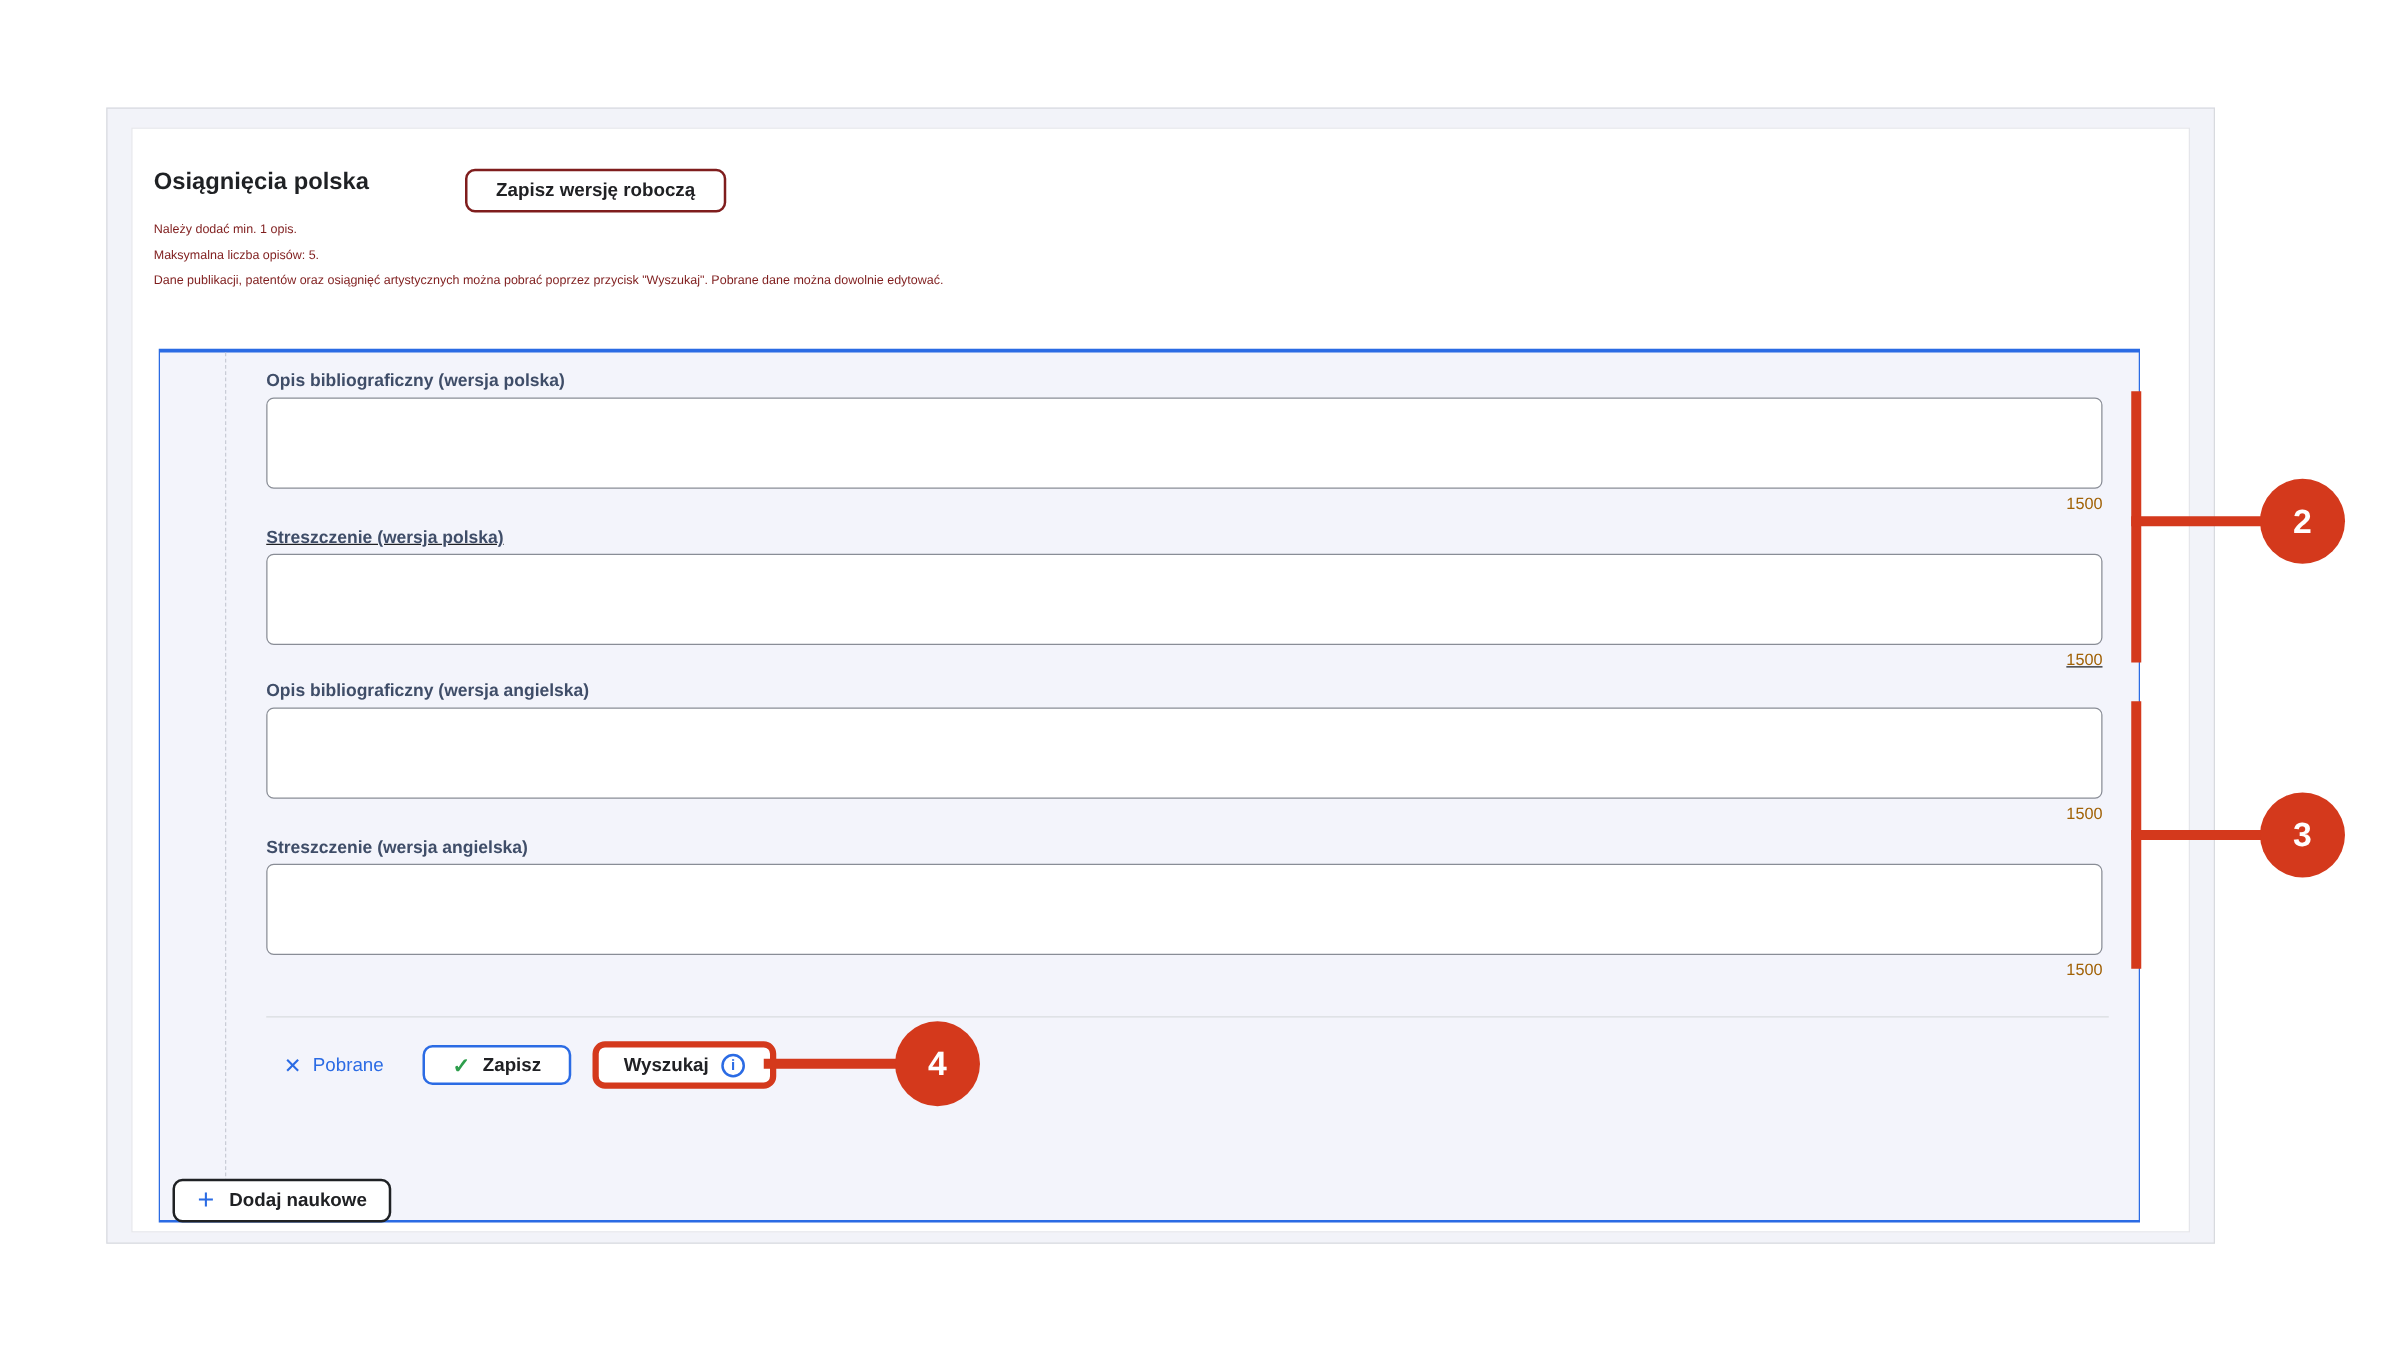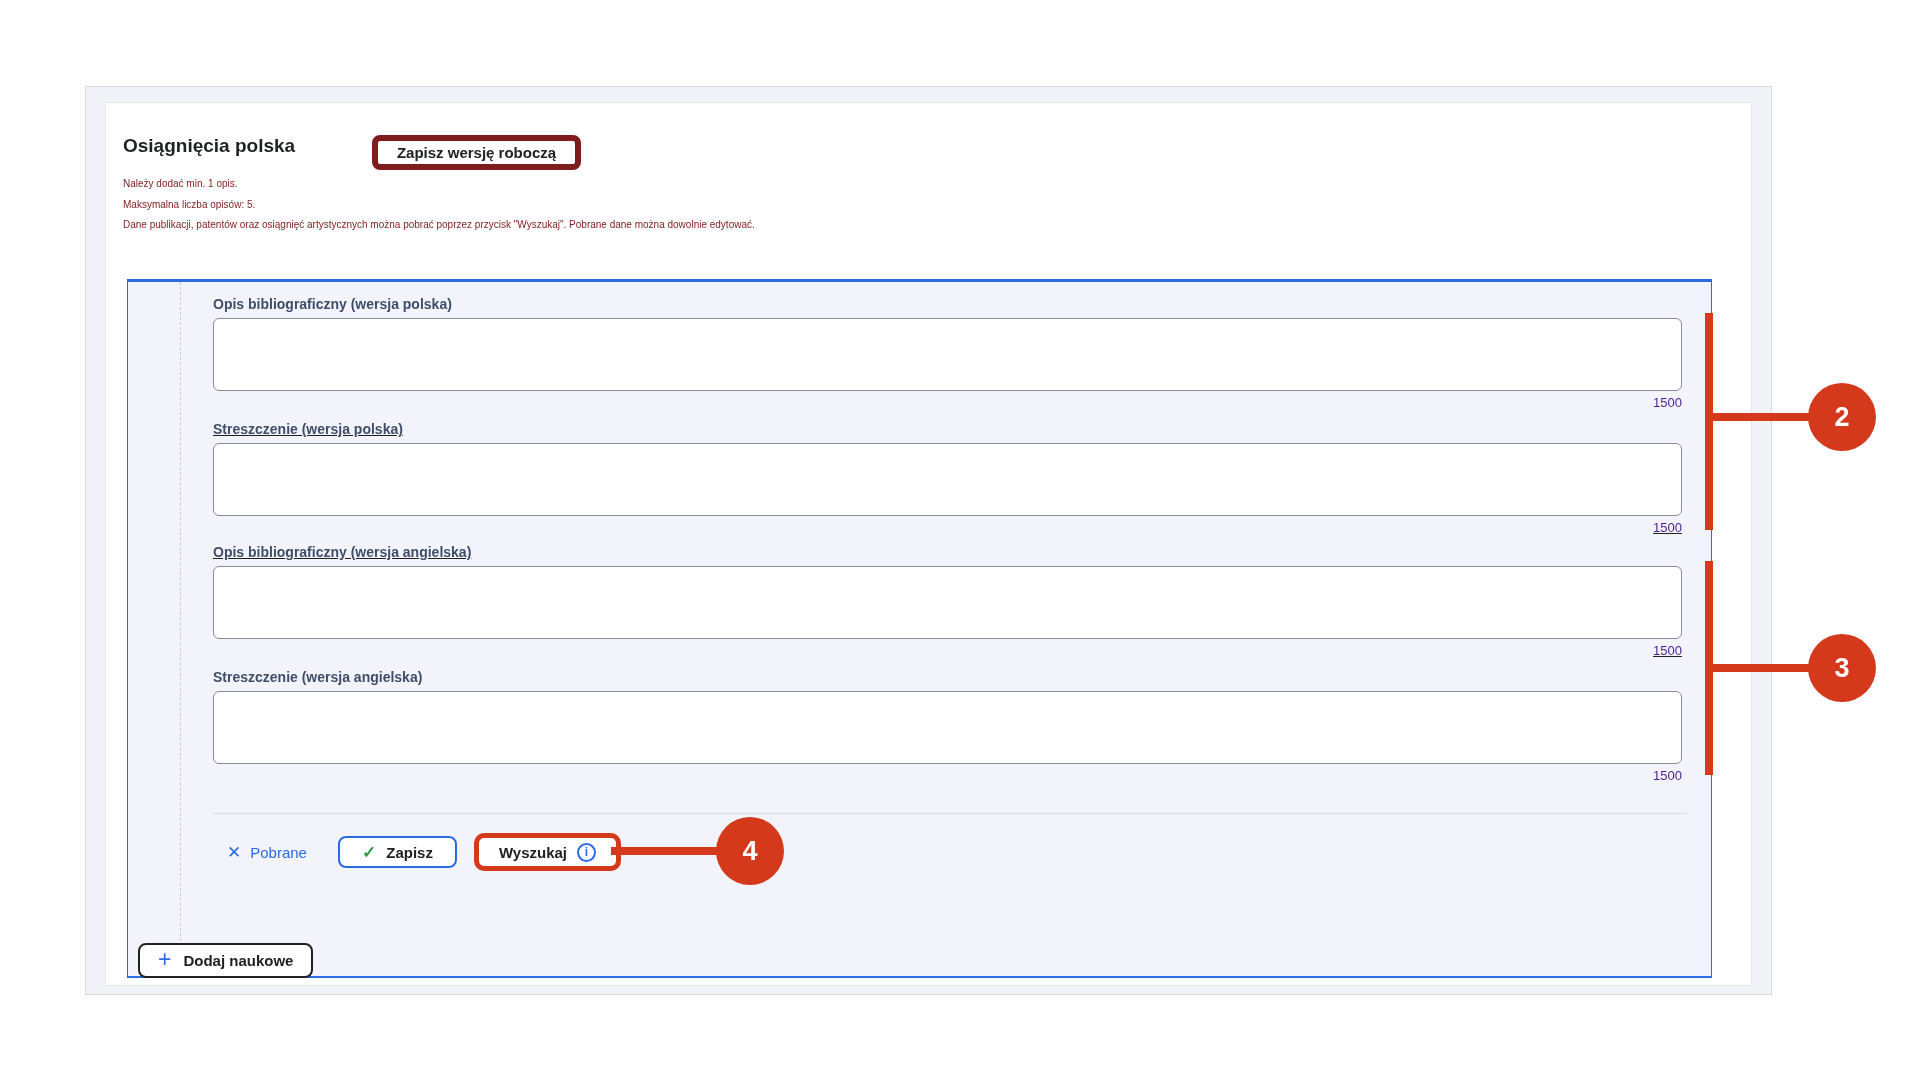--- a/index.html
+++ b/index.html
@@ -17,39 +17,39 @@
     position:absolute; left:19px; top:15px; width:1647px; height:884px;
     background:#ffffff; border:1px solid #e5e6eb;
   }
   
   .title {
     position:absolute; left:17px; top:31px;
     font-size:19px; line-height:24px; font-weight:bold; color:#1f2124;
   }
   .draft-btn {
     position:absolute; left:266px; top:32px; width:209px; height:35px;
-    background:#fff; border:6px solid #7f1d1d; border-radius:8px;
+    background:#fff; border:2px solid #7f1d1d; border-radius:8px;
     font-family:inherit; font-size:15px; font-weight:bold; color:#202124; cursor:pointer;
   }
   .desc { position:absolute; left:17px; top:71px; font-size:10px; line-height:20.5px; color:#7f1d1d; }
   
   .panel {
     position:absolute; left:21px; top:176px; width:1585px; height:699px;
     background:#f3f4fb; border:1px solid #2b6be4;
     border-top-width:3px; border-bottom-width:2px;
   }
   .drag-divider { position:absolute; left:52px; top:0; bottom:0; width:0; border-left:1px dashed #c9ccd6; }
   .field { position:absolute; left:85px; width:1469px; }
-  .field-1 { top:13px; } .field-2 { top:138px;text-decoration:underline; } .field-3 { top:261px;text-decoration:underline; } .field-4 { top:386px; }
+  .field-1 { top:13px; } .field-2 { top:138px;text-decoration:underline; } .field-3 { top:261px; } .field-4 { top:386px; }
   .field-label { font-size:14px; line-height:18px; font-weight:600; color:#3f4d68; margin-bottom:5px; }
   .field-input {
     width:100%; height:73px; background:#fff; border:1px solid #898d96; border-radius:6px;
     resize:none; font-family:inherit; font-size:14px; padding:8px 10px; color:#202124; display:block;
   }
-  .field-counter { font-size:13px; line-height:16px; color:#4c1d95; text-align:right; margin-top:4px; }
+  .field-counter { font-size:13px; line-height:16px; color:#a16207; text-align:right; margin-top:4px; }
   .divider { position:absolute; left:85px; right:24px; top:531px; border-top:1px solid #d9dbe0; }
   
   .actions { position:absolute; left:85px; top:550px; height:40px; display:flex; align-items:center; }
   .cancel-link {
     display:flex; align-items:center; gap:9px; margin-left:14px;
     color:#2b6be4; font-size:15px; cursor:pointer; background:none; border:none; font-family:inherit;
   }
   .x-icon { font-size:17px; line-height:1; color:#2b6be4; }
   .save-btn {
     margin-left:31px; height:32px; padding:0 22px; display:flex; align-items:center; gap:10px;

